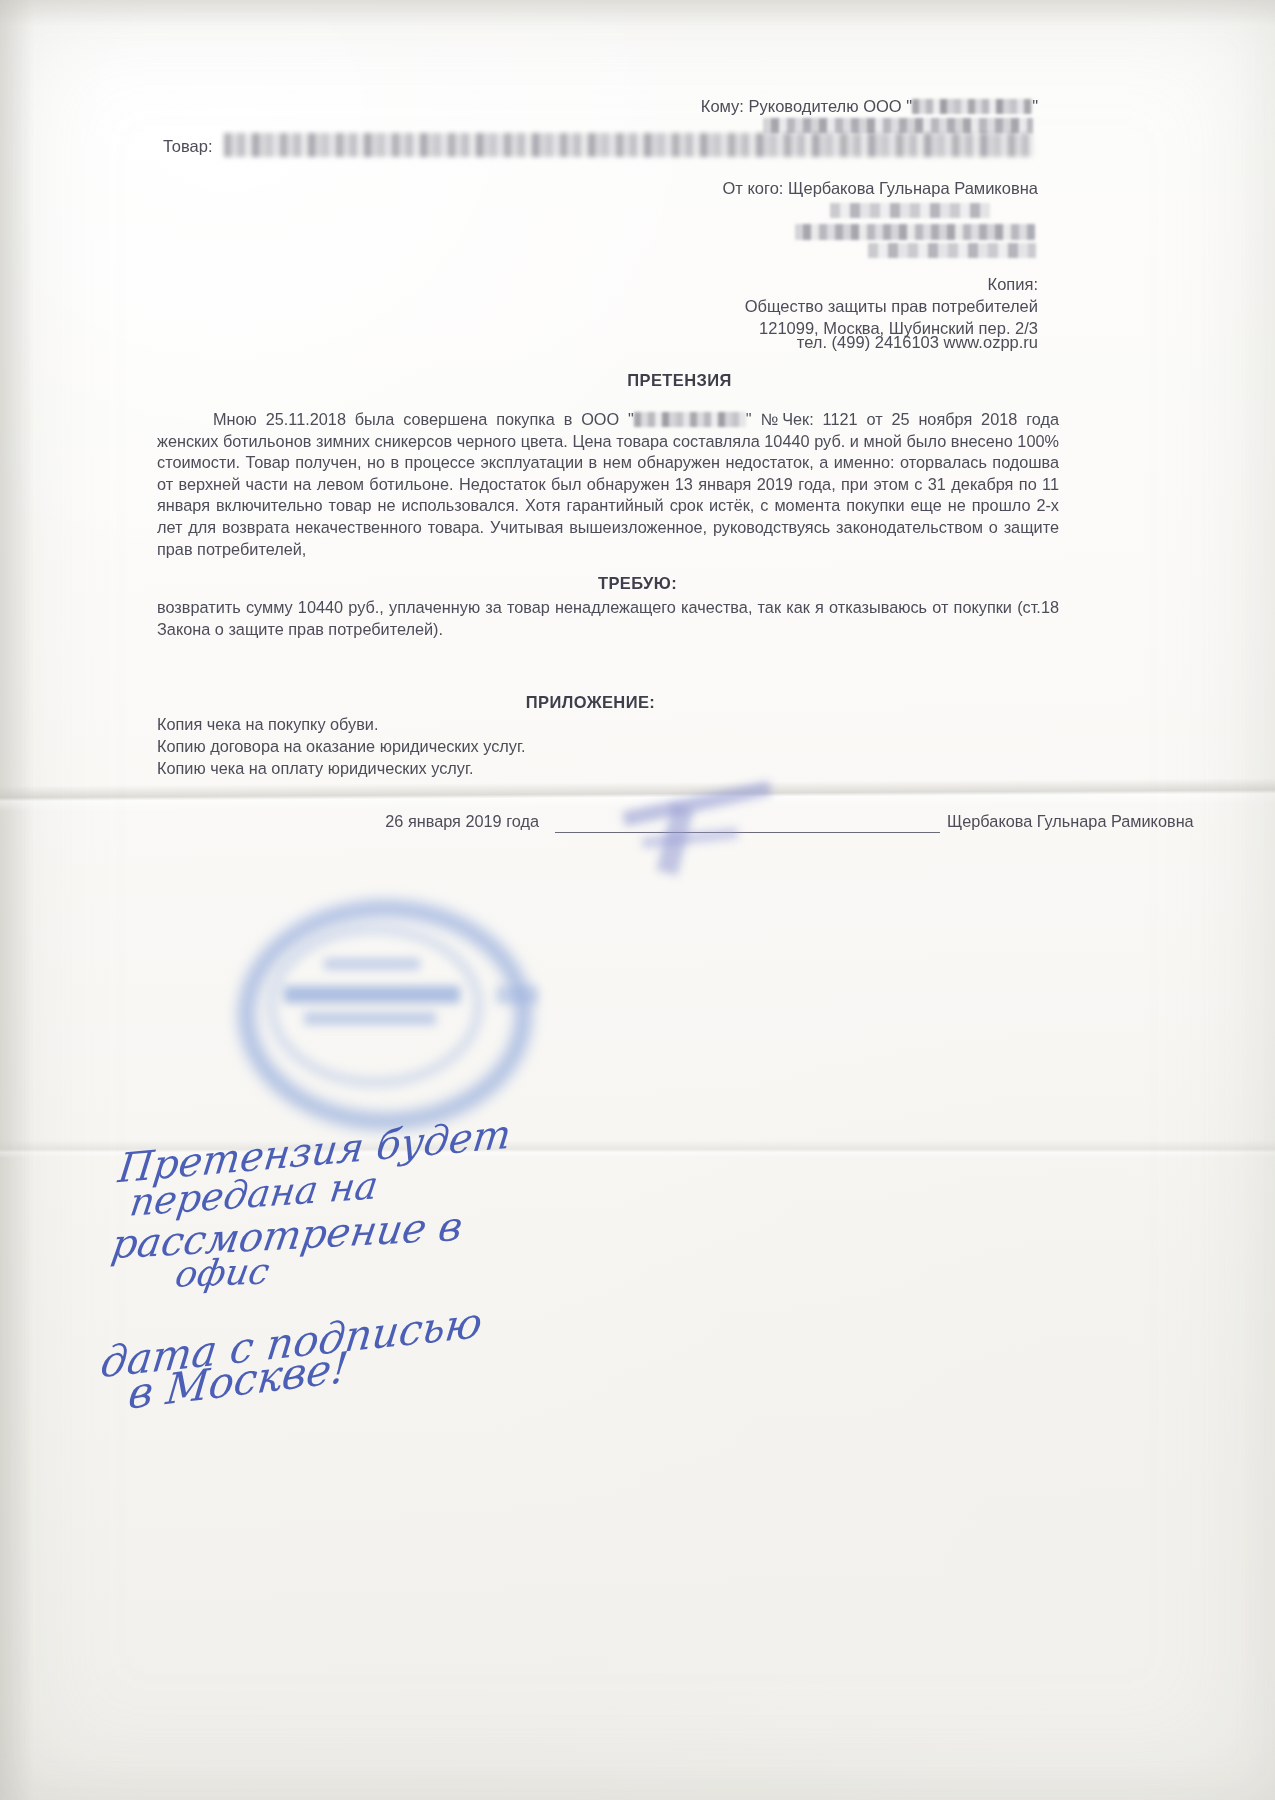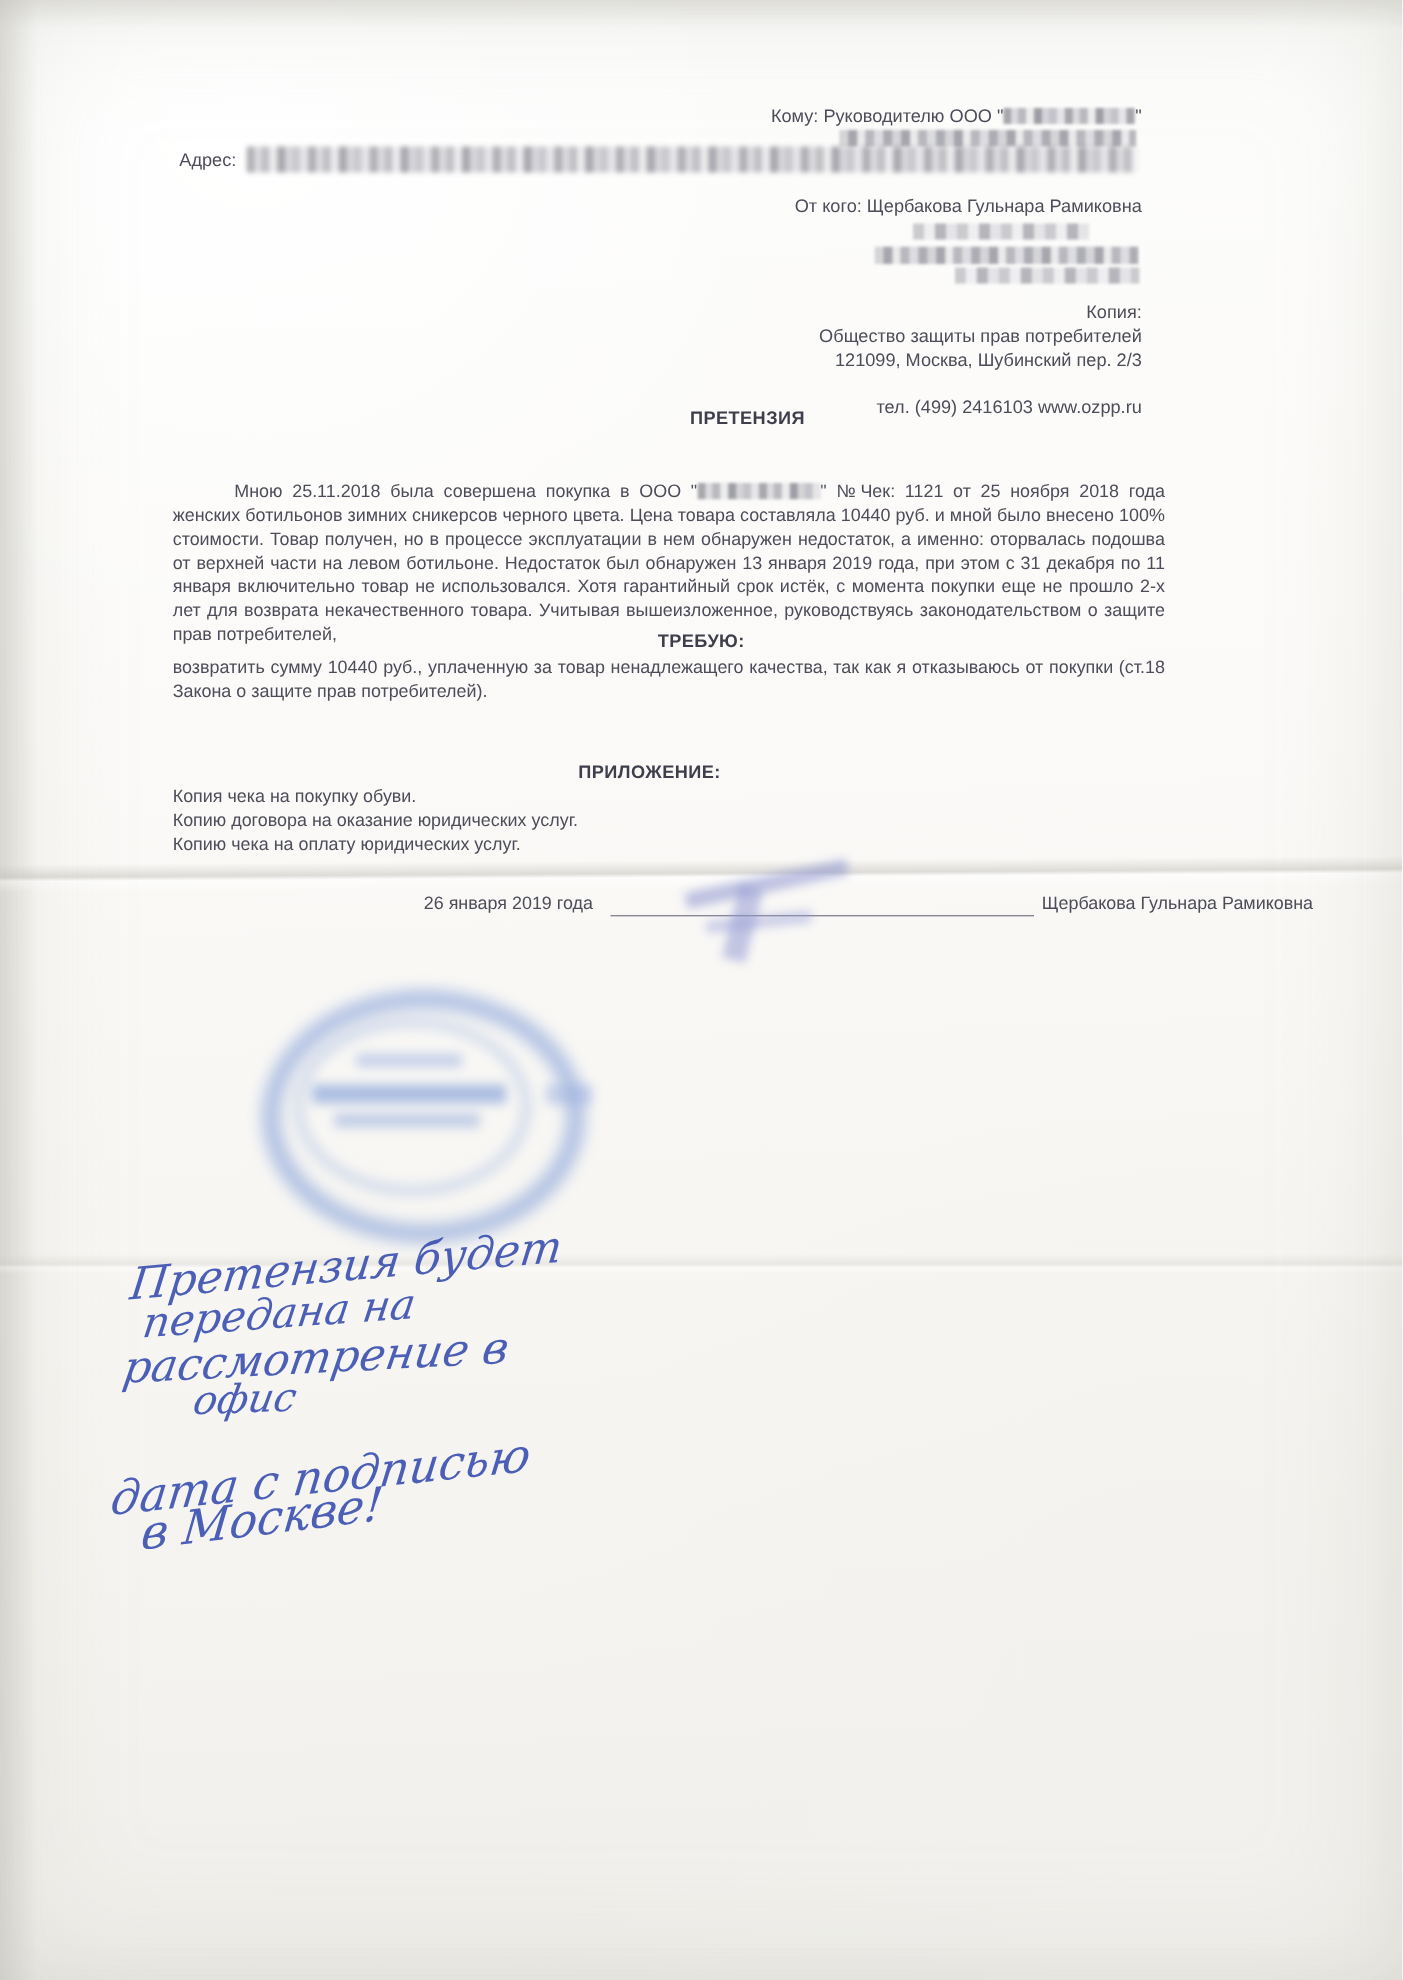--- a/index.html
+++ b/index.html
@@ -39,30 +39,30 @@
   .right{text-align:right;}
   .bold{font-weight:bold;letter-spacing:.4px;color:#3f3f4c;}
 
   
   #to-line{top:96px;right:237px;}
   #addr-label{top:136px;left:163px;}
   #from-line{top:178px;right:237px;}
   #copy-label{top:274px;right:237px;}
   #ozpp-1{top:296px;right:237px;}
   #ozpp-2{top:318px;right:237px;}
-  #ozpp-3{top:360px;right:237px;}
+  #ozpp-3{top:332px;right:237px;}
 
   #title{top:370px;left:0;width:1275px;text-align:center;font-size:16.5px;padding-left:42px;}
   #req-title{top:573px;left:0;width:1275px;text-align:center;font-size:16.5px;}
   #app-title{top:692px;left:0;width:1181px;text-align:center;font-size:16.5px;}
 
   
   .para{position:absolute;left:157px;width:902px;font-size:16.3px;line-height:21.6px;
     text-align:justify;color:#4d4d59;}
-  #body-para{top:409px;text-indent:56px;margin-top:28px;}
+  #body-para{top:409px;text-indent:56px;}
   #demand-1{top:597px;text-align:justify;}
   #demand-2{top:643px;text-align:justify;}
   .plain{position:absolute;left:157px;font-size:16.3px;line-height:21.6px;color:#4d4d59;white-space:nowrap;}
   #app-1{top:714px;}
   #app-2{top:736px;text-align:center;}
   #app-3{top:758px;}
 
   
   #sig-row{position:absolute;top:812px;left:157px;width:902px;height:26px;}
   #sig-date{position:absolute;right:520px;top:0;font-size:16.3px;color:#4d4d59;white-space:nowrap;}
@@ -138,21 +138,21 @@
   <div class="crease c1"></div>
   <div class="crease c2"></div>
 
   <div class="doc">
 
     <div class="t right" id="to-line">
       <span>Кому: Руководителю ООО "</span><span class="redact" style="position:relative;display:inline-block;width:120px;height:15px;top:2px;"></span><span>"</span>
     </div>
     <div class="redact v2" style="left:763px;top:118px;width:270px;height:16px;"></div>
 
-    <div class="t" id="addr-label">Адрес:</div>
+    <div class="t" id="addr-label">Товар:</div>
     <div class="redact soft" style="left:224px;top:133px;width:810px;height:24px;"></div>
 
     <div class="t right" id="from-line">От кого: Щербакова Гульнара Рамиковна</div>
     <div class="redact v3" style="left:830px;top:203px;width:160px;height:15px;"></div>
     <div class="redact v2" style="left:795px;top:224px;width:240px;height:16px;"></div>
     <div class="redact v3" style="left:868px;top:243px;width:168px;height:15px;"></div>
 
     <div class="t right" id="copy-label">Копия:</div>
     <div class="t right" id="ozpp-1">Общество защиты прав потребителей</div>
     <div class="t right" id="ozpp-2">121099, Москва, Шубинский пер. 2/3</div>

